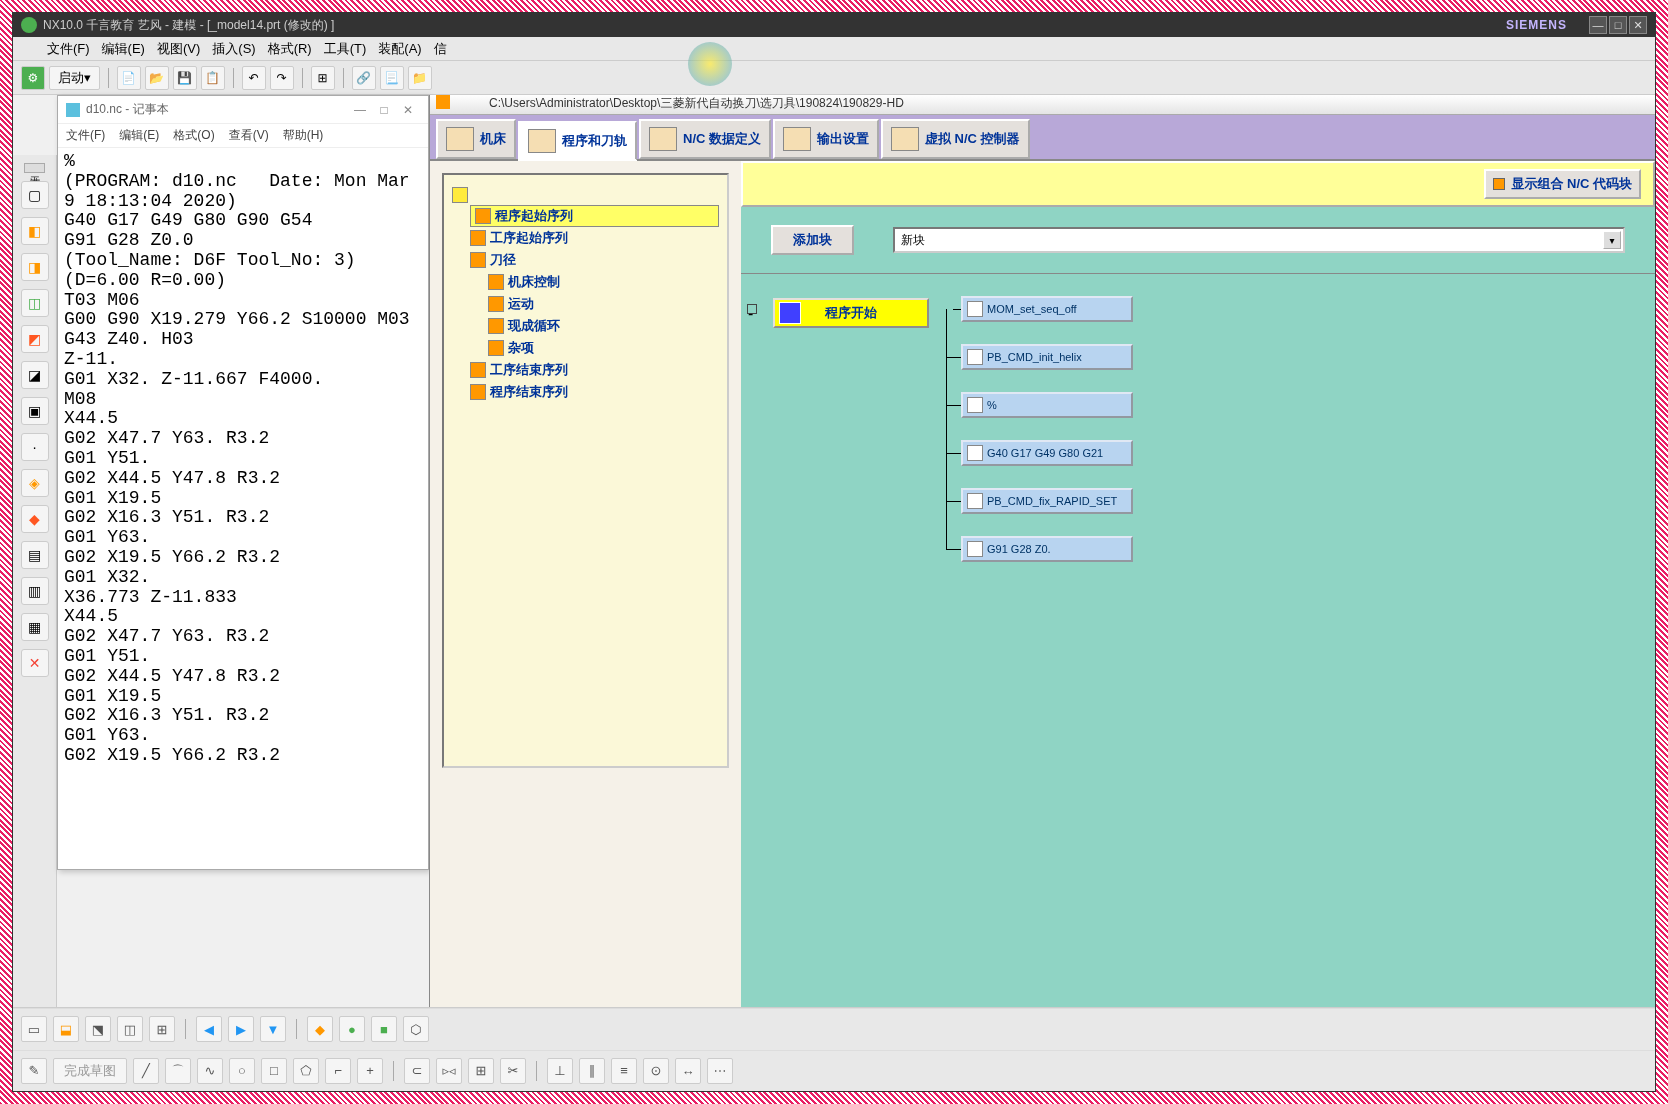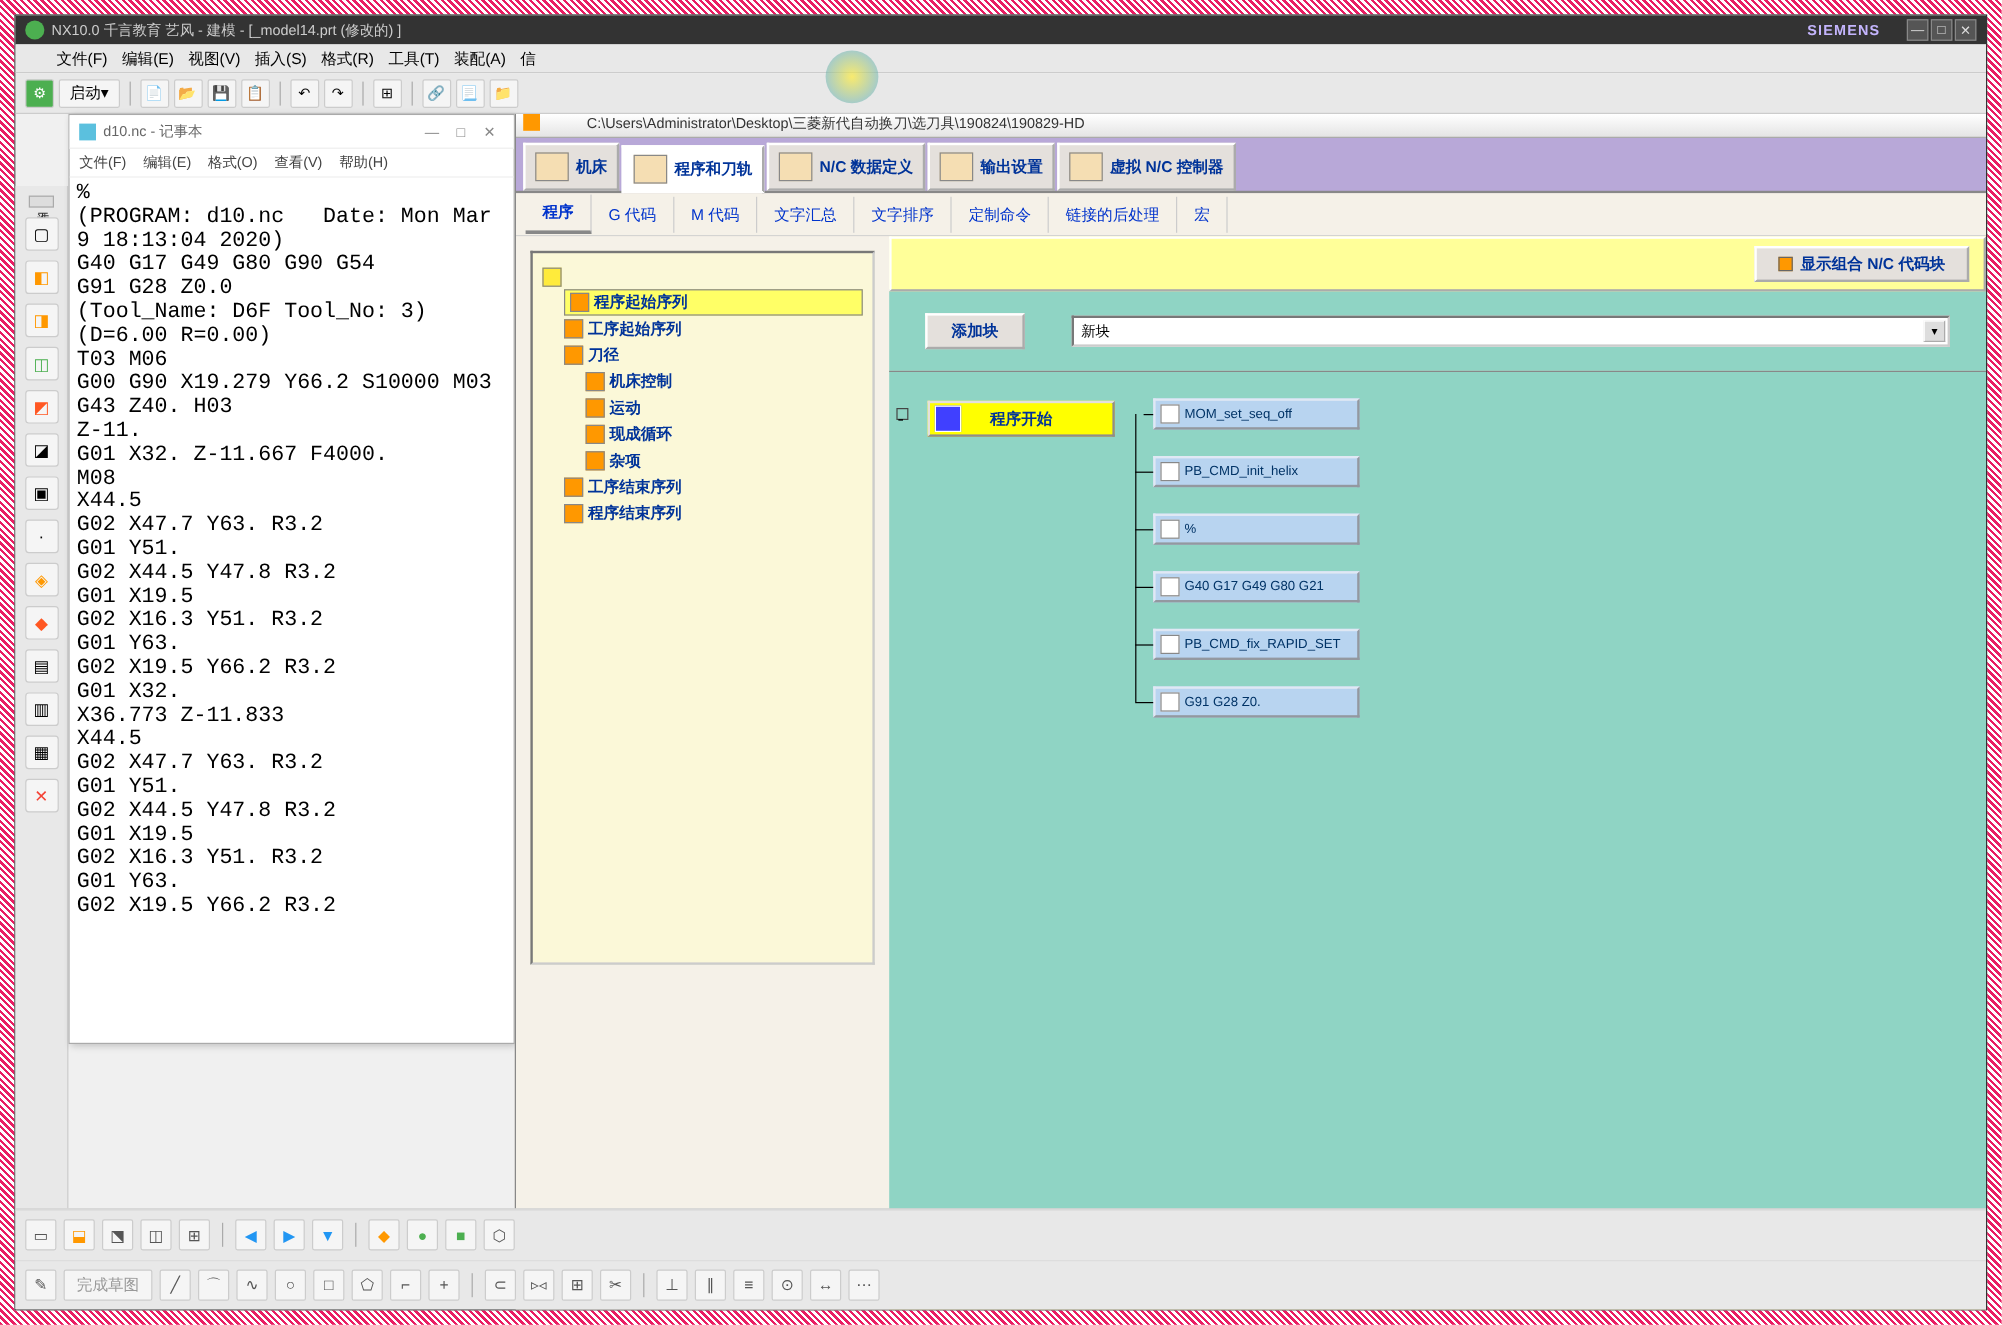--- a/index.html
+++ b/index.html
@@ -45,21 +45,21 @@
 .pb-tree-panel { width: 311px; background: #f5f1e8; padding: 12px; }
 .pb-tree { background: #fbf8d8; border: 2px inset #ccc; height: 595px; padding: 10px 8px; font-size: 13px; overflow: auto; }
 .tree-item { display: flex; align-items: center; gap: 4px; padding: 2px 0; cursor: pointer; color: #003399; font-weight: bold; }
 .tree-item .ticon2 { width: 16px; height: 16px; background: #ff9800; border: 1px solid #888; }
 .tree-item.d0 { margin-left: 0px; }
 .tree-item.d1 { margin-left: 18px; }
 .tree-item.d2 { margin-left: 36px; }
 .tree-item.sel { background: #ffff66; border: 1px solid #888; padding: 1px 4px; }
 .pb-canvas { flex: 1; display: flex; flex-direction: column; }
 .pb-canvas-head { background: #ffff99; border: 2px outset #fff; padding: 6px 12px; display: flex; align-items: center; justify-content: flex-end; }
-.pb-toggle { background: #e4e0dc; border: 2px outset #fff; padding: 4px 18px; font-size: 13px; color: #003399; font-weight: bold; display: flex; align-items: center; gap: 6px; cursor: pointer; }
+.pb-toggle { background: #e4e0dc; border: 2px outset #fff; padding: 4px 7px; font-size: 13px; color: #003399; font-weight: bold; display: flex; align-items: center; gap: 6px; cursor: pointer; }
 .pb-toggle .sq { width: 12px; height: 12px; background: #ff9800; border: 1px solid #666; }
 .pb-addrow { background: #8fd4c4; padding: 18px 30px; display: flex; align-items: center; gap: 39px; }
 .pb-addbtn { background: #e4e0dc; border: 2px outset #fff; padding: 4px 20px; font-size: 13px; color: #003399; font-weight: bold; cursor: pointer; }
 .pb-select { flex: 1; background: #fff; border: 2px inset #ccc; height: 26px; display: flex; align-items: center; padding: 0 6px; font-size: 12px; position: relative; }
 .pb-select .dd { position: absolute; right: 2px; width: 18px; height: 18px; background: #ddd; border: 1px outset #fff; display: flex; align-items: center; justify-content: center; font-size: 10px; }
 .pb-diagram { flex: 1; background: #8fd4c4; position: relative; border-top: 1px solid #888; overflow: hidden; }
 .prog-start-box { position: absolute; left: 20px; top: 24px; width: 156px; height: 30px; background: #ffff00; border: 2px outset #e4e0dc; display: flex; align-items: center; justify-content: center; font-size: 13px; font-weight: bold; color: #003399; }
 .prog-start-box .pi { position: absolute; left: 4px; width: 22px; height: 22px; background: #4040ff; border: 1px solid #fff; }
 .block-node { position: absolute; width: 172px; height: 26px; background: #b8d4f0; border: 2px outset #e0e8f4; display: flex; align-items: center; padding: 0 4px; font-family: "Courier New", monospace; font-size: 11px; color: #003366; gap: 4px; }
 .block-node .ni { width: 16px; height: 16px; background: #fff; border: 1px solid #888; }
@@ -210,30 +210,20 @@
           </div>
         <div class="pb-tab">
             <div class="ticon"></div>
             <span>输出设置</span>
           </div>
         <div class="pb-tab">
             <div class="ticon"></div>
             <span>虚拟 N/C 控制器</span>
           </div>
       </div>
-      <div class="pb-subtabs">
-        <div class="pb-subtab active">程序</div>
-        <div class="pb-subtab">G 代码</div>
-        <div class="pb-subtab">M 代码</div>
-        <div class="pb-subtab">文字汇总</div>
-        <div class="pb-subtab">文字排序</div>
-        <div class="pb-subtab">定制命令</div>
-        <div class="pb-subtab">链接的后处理</div>
-        <div class="pb-subtab">宏</div>
-      </div>
       <div class="pb-body">
         <div class="pb-tree-panel">
           <div class="pb-tree">
             <div class="tree-item d0">
                 <div class="ticon2" style="background:#ffeb3b"></div>
               </div>
             <div class="tree-item d1 sel">
                 <div class="ticon2"></div>
                 <span>程序起始序列</span>
               </div>

